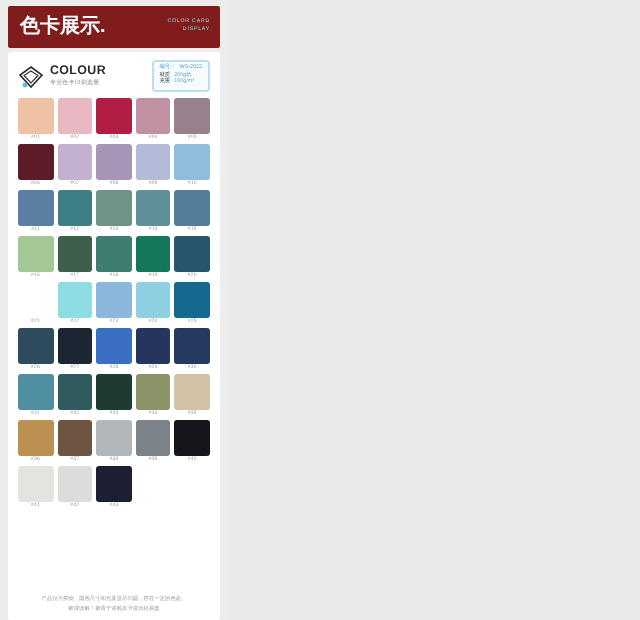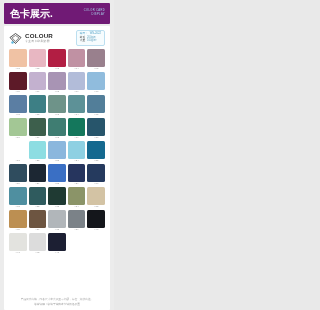--- a/index.html
+++ b/index.html
@@ -12,21 +12,21 @@
   .page{
     position:relative;width:114px;height:310px;
     background:#ececec;
     box-sizing:border-box;
     display:flex;flex-direction:column;
     align-items:center;
   }
   
   .header{
     width:106px;height:21px;margin-top:3px;
-    background:#701a75;
+    background:#7f1d1d;
     border-radius:1px;
     display:flex;align-items:center;
     justify-content:space-between;
     box-sizing:border-box;
     padding:0 5px 0 6px;
     flex:none;
   }
   .header-title{
     color:#ffffff;
     font-size:10px;

